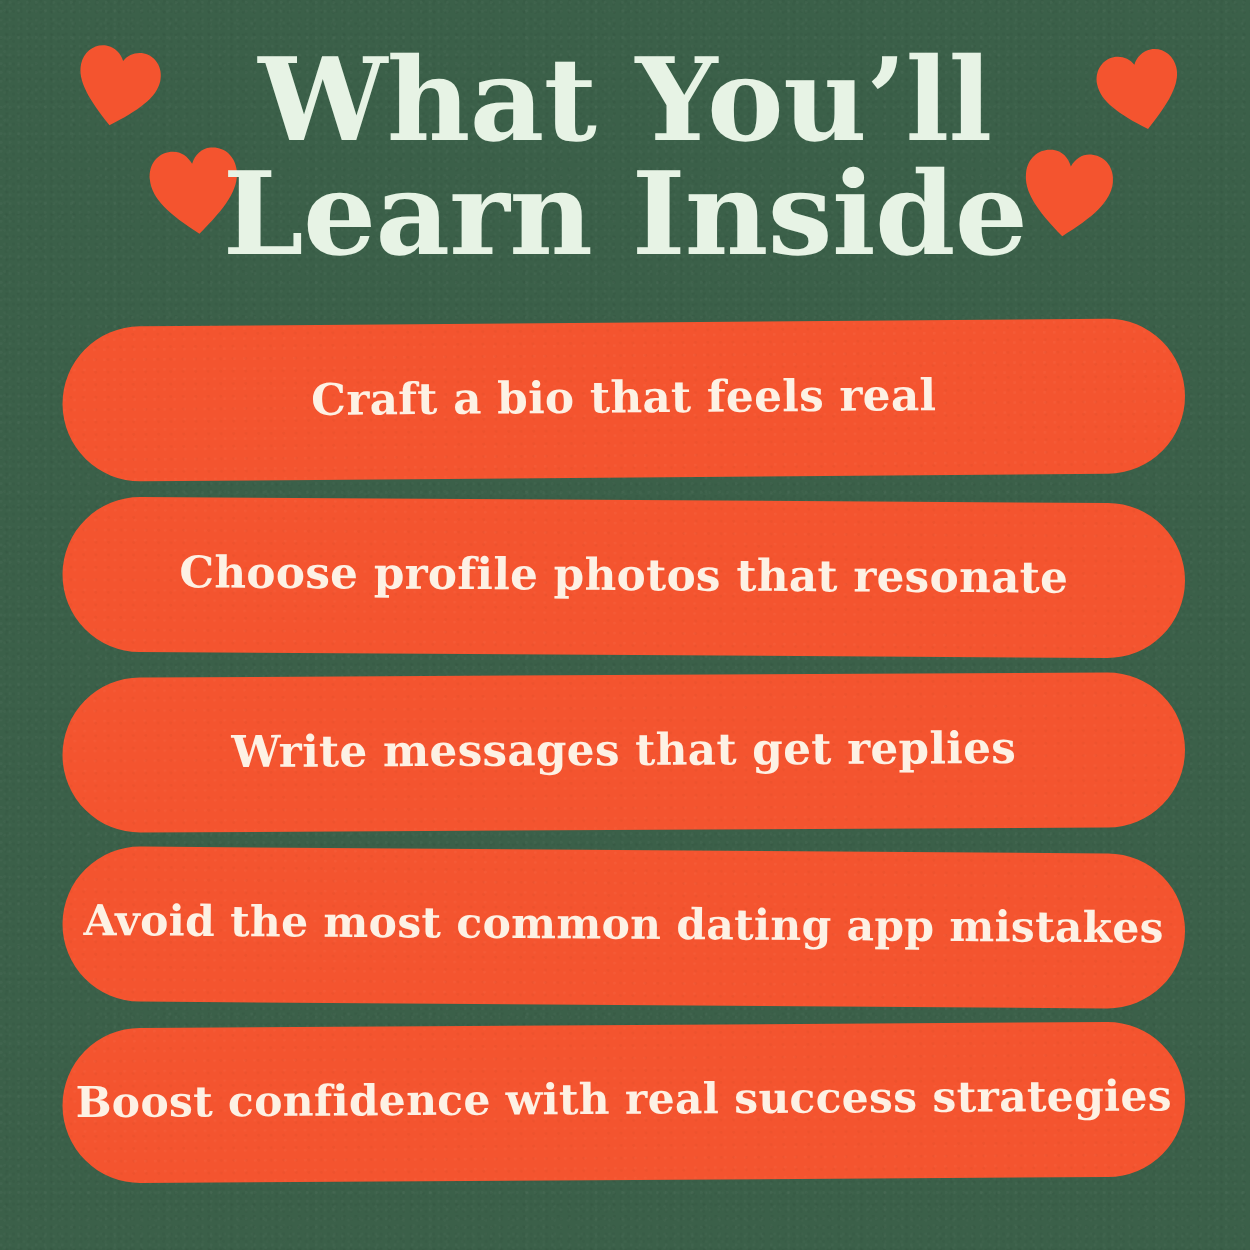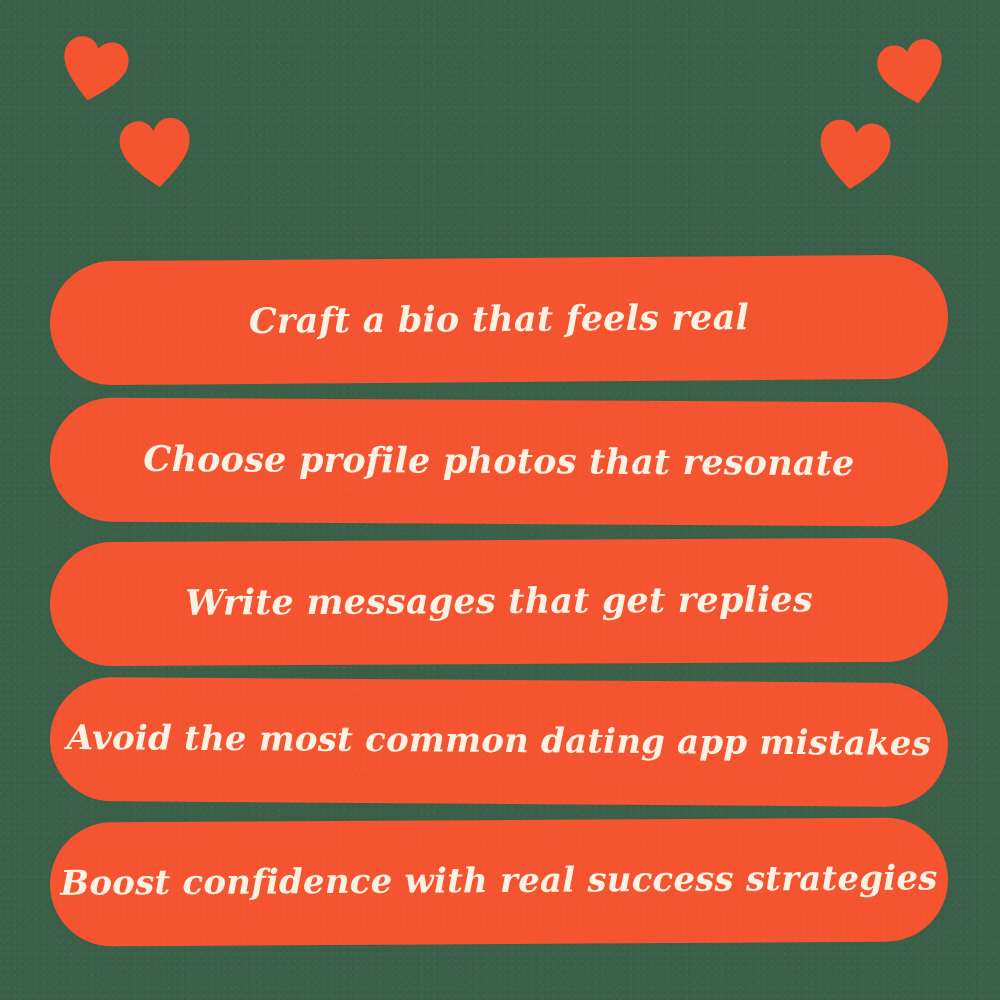--- a/index.html
+++ b/index.html
@@ -62,21 +62,20 @@
   .heart svg { display: block; width: 100%; height: 100%; }
 
   
   #pill-stack {
     position: absolute;
     left: 0;
     top: 0;
     width: 1000px;
     height: 1000px;
     z-index: 4;
-    font-style: italic;
   }
   .pill {
     position: absolute;
     left: 50px;
     width: 898px;
     height: 124px;
     border-radius: 62px;
     background-color: #f4542f;
     display: flex;
     align-items: center;
@@ -135,20 +134,24 @@
       <path d="M50 93 C22 70 5 52 5 33 C5 18 16 7 29 7 C38 7 46 12 50 20 C54 12 62 7 71 7 C84 7 95 18 95 33 C95 52 78 70 50 93 Z" fill="#f4542f"></path>
     </svg>
   </div>
 
   <div class="heart" style="left:816px; top:116px; width:76px; height:78px; transform:rotate(7deg);">
     <svg viewBox="0 0 100 100" aria-hidden="true">
       <path d="M50 95 C20 71 4 53 4 33 C4 17 15 6 29 6 C39 6 46 12 50 21 C54 12 61 6 71 6 C85 6 96 17 96 33 C96 53 80 71 50 95 Z" fill="#f4542f"></path>
     </svg>
   </div>
 
+  <div id="title-block">
+    <span class="title-line l1">What You’ll</span>
+    <span class="title-line l2">Learn Inside</span>
+  </div>
 
   <div id="pill-stack">
 
     <div class="pill p1">
       <span class="pill-noise"></span>
       <span class="pill-label">Craft a bio that feels real</span>
     </div>
 
     <div class="pill p2">
       <span class="pill-noise"></span>

